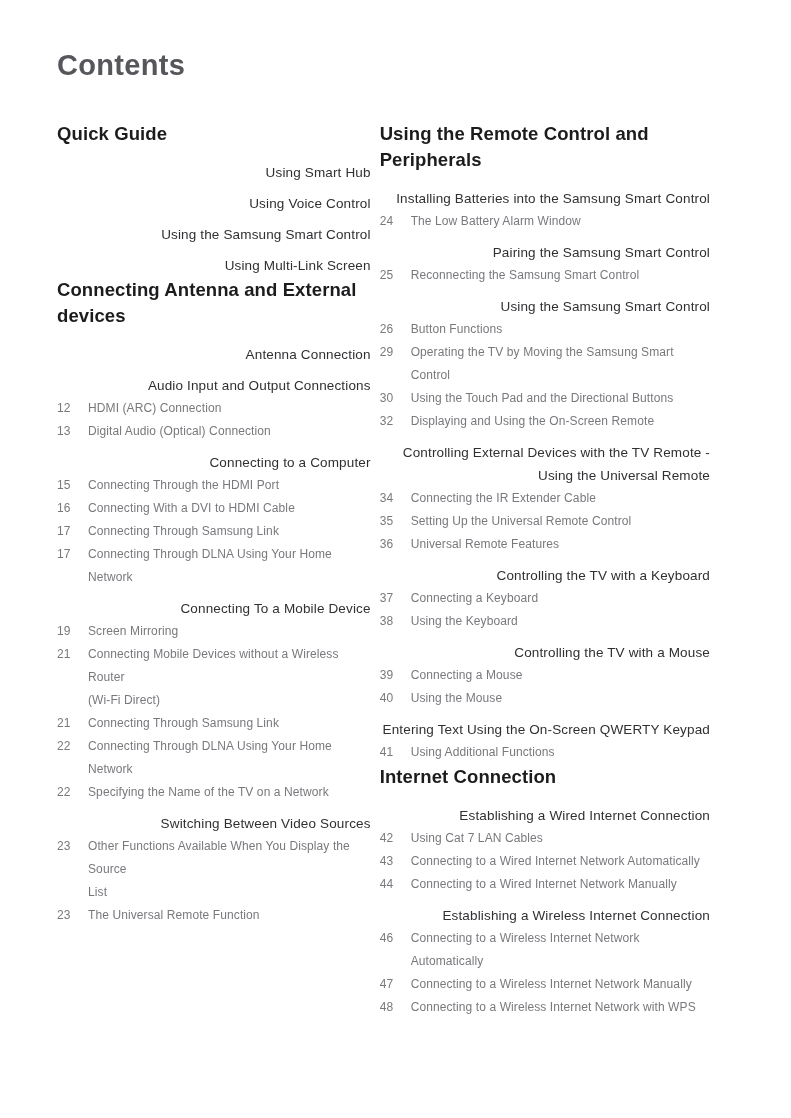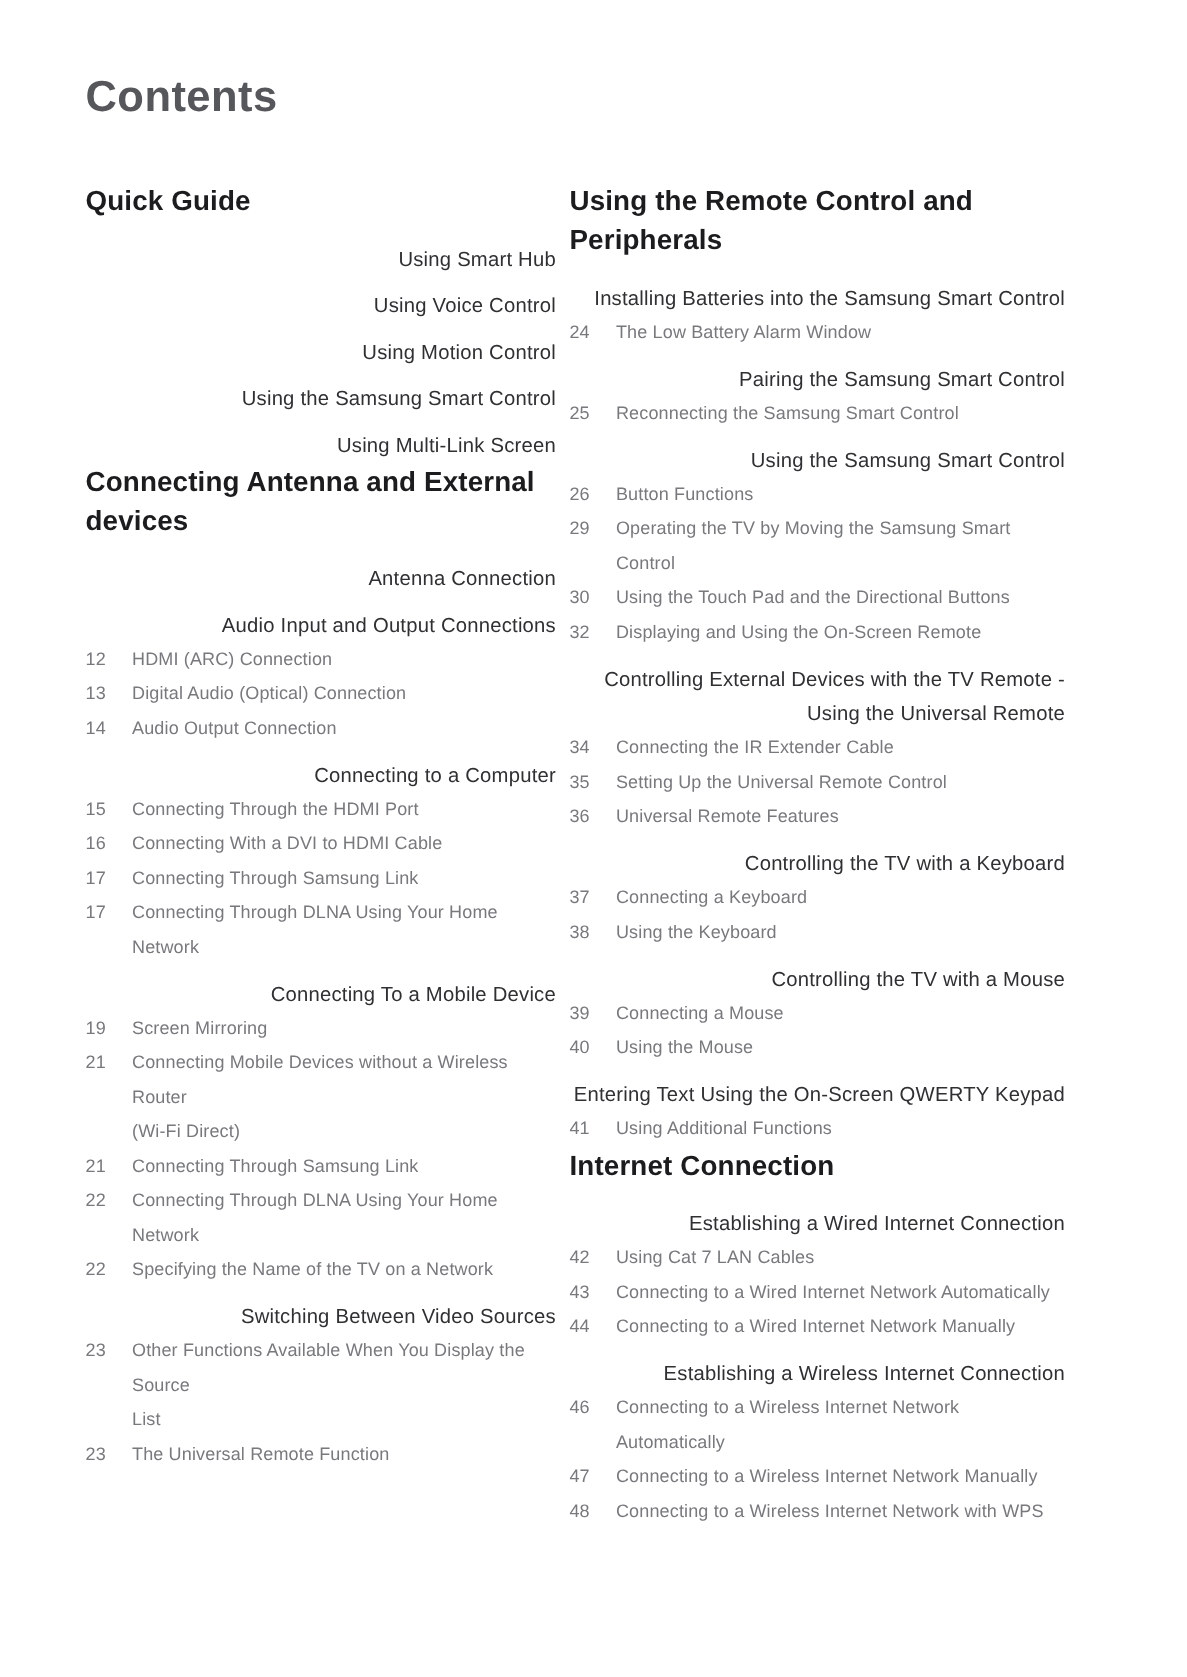--- a/index.html
+++ b/index.html
@@ -83,23 +83,20 @@
     <div class="col col-left">
         <div class="section">
           <div class="section-title">Quick Guide</div>
           <div class="group">
             <div class="group-heading">Using Smart Hub</div>
           </div>
           <div class="group">
             <div class="group-heading">Using Voice Control</div>
           </div>
           <div class="group">
-            <div class="group-heading">Using Motion Control</div>
-          </div>
-          <div class="group">
             <div class="group-heading">Using the Samsung Smart Control</div>
           </div>
           <div class="group">
             <div class="group-heading">Using Multi-Link Screen</div>
           </div>
         </div>
         <div class="section">
           <div class="section-title">Connecting Antenna and External
 devices</div>
           <div class="group">
@@ -107,24 +104,20 @@
           </div>
           <div class="group">
             <div class="group-heading">Audio Input and Output Connections</div>
             <div class="entry">
               <span class="num">12</span>
               <span class="txt">HDMI (ARC) Connection</span>
             </div>
             <div class="entry">
               <span class="num">13</span>
               <span class="txt">Digital Audio (Optical) Connection</span>
-            </div>
-            <div class="entry">
-              <span class="num">14</span>
-              <span class="txt">Audio Output Connection</span>
             </div>
           </div>
           <div class="group">
             <div class="group-heading">Connecting to a Computer</div>
             <div class="entry">
               <span class="num">15</span>
               <span class="txt">Connecting Through the HDMI Port</span>
             </div>
             <div class="entry">
               <span class="num">16</span>

